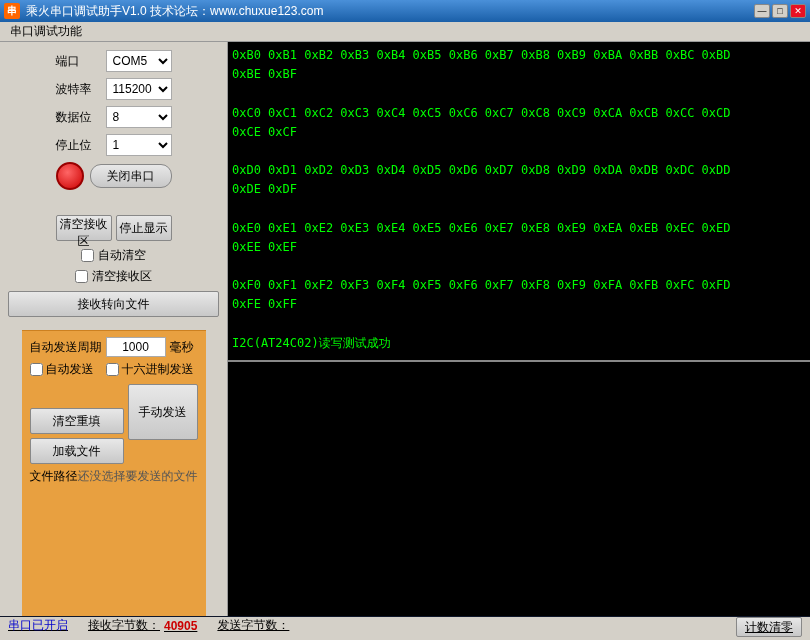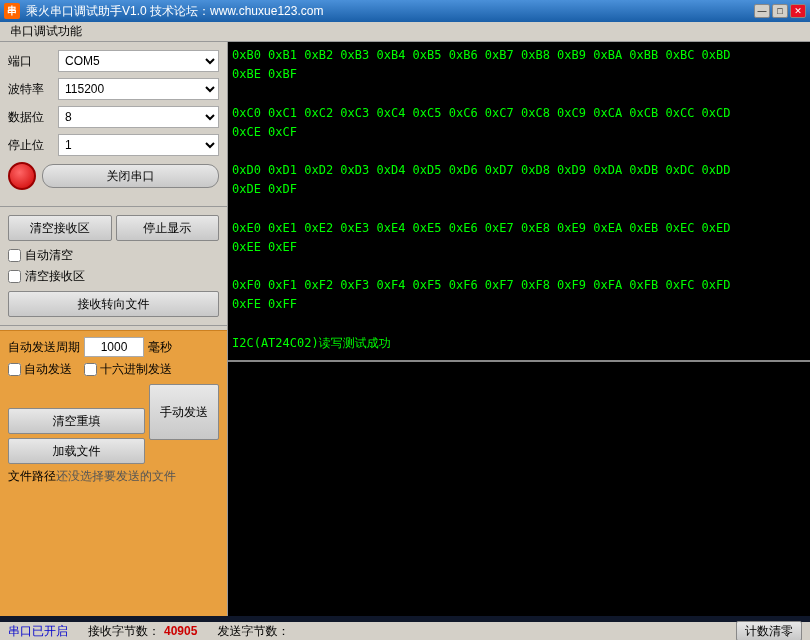--- a/index.html
+++ b/index.html
@@ -72,20 +72,21 @@
     .main-container {
       display: flex;
       height: calc(640px - 22px - 20px - 24px);
     }
     .left-panel {
       width: 228px;
       background: #d4d0c8;
       border-right: 1px solid #999;
       display: flex;
       flex-direction: column;
+      align-items: center;
     }
     .port-settings {
       padding: 8px;
       background: #d4d0c8;
       flex: 0 0 auto;
     }
     .form-row {
       display: flex;
       align-items: center;
       margin-bottom: 6px;
@@ -258,26 +259,27 @@
     }
     .send-area {
       flex: 1;
       background: #000;
       padding: 4px;
       overflow-y: auto;
     }
     .status-bar {
       height: 24px;
       background: #d4d0c8;
-      border-top: 6px solid #0f172a;
-      display: flex;
-      align-items: center;
+      border-top: 1px solid #0f172a;
+      display: flex;
+      align-items: flex-start;
       padding: 0 8px;
       gap: 20px;
       font-size: 12px;
+      text-decoration: underline;
     }
     .status-item {
       display: flex;
       align-items: center;
       gap: 4px;
     }
     .status-value {
       color: #cc0000;
       font-weight: bold;
     }

